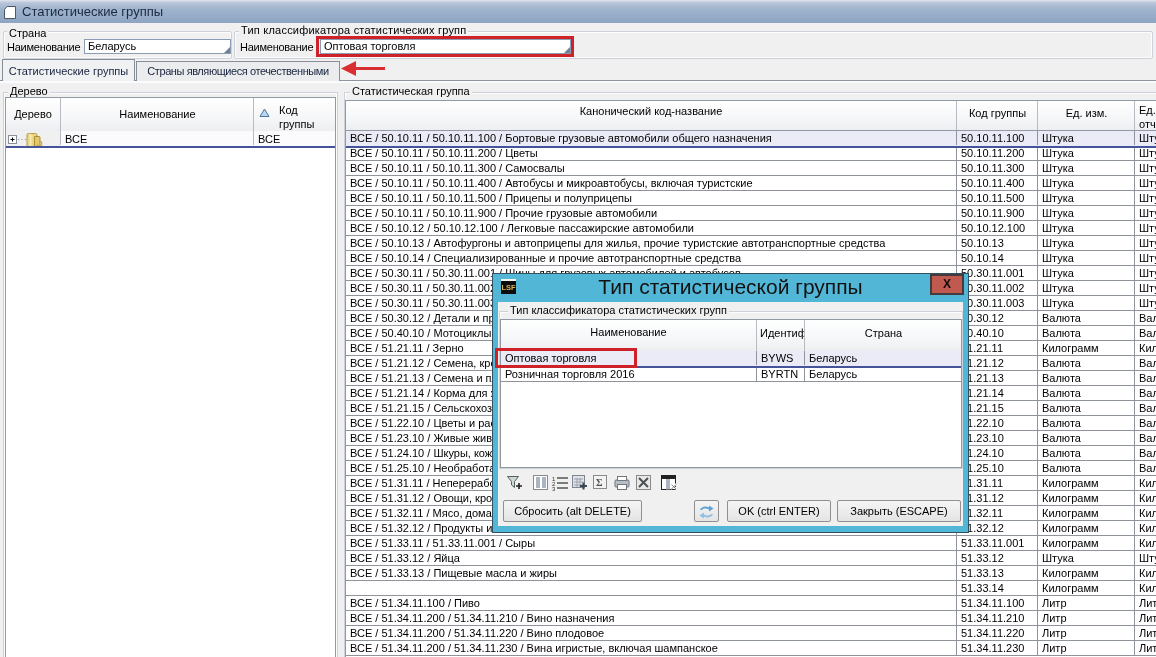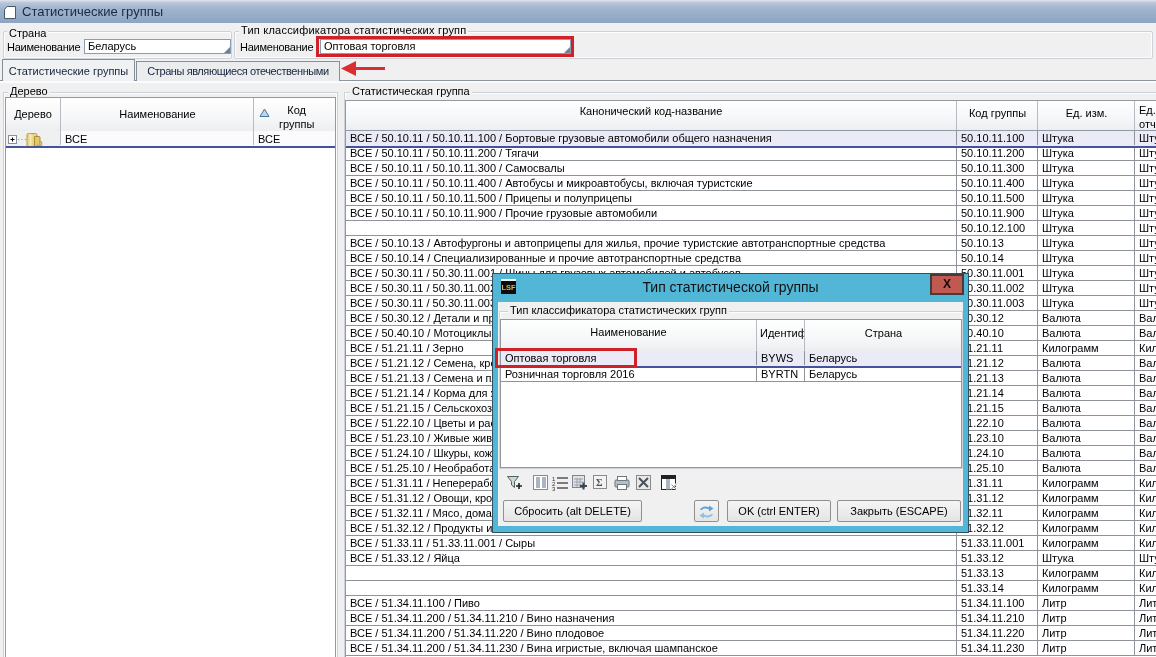--- a/index.html
+++ b/index.html
@@ -26,21 +26,21 @@
 .r .c{position:absolute;top:0;height:14px;line-height:14px;font-size:11px;white-space:nowrap;overflow:hidden;padding-left:4px;box-sizing:border-box}
 .r.sel{background:#eaebf7;border-bottom:2px solid #45539a;height:17px;z-index:2}
 
 .c1{left:0;width:610px}
 .c2{left:610px;width:81px;border-left:1px solid #8f949b}
 .c3{left:691px;width:97px;border-left:1px solid #8f949b}
 .c4{left:788px;width:100px;border-left:1px solid #8f949b}
 
 #modal{left:492px;top:273px;width:477px;height:260px;background:#52b7d7;border:1px solid #33505f;box-sizing:border-box}
 #modal .title{position:absolute;left:0;top:0;width:100%;height:25px;text-align:center;
-  font-size:14px;color:#111;line-height:26px}
+  font-size:21px;color:#111;line-height:26px}
 #mbody{position:absolute;left:5px;top:28px;right:5px;bottom:6px;background:#f0f0f0}
 #xbtn{position:absolute;left:437px;top:0px;width:34px;height:21px;background:#c05a50;border:2px solid #443c3c;
   box-sizing:border-box;color:#150a0a;font-weight:bold;font-size:12px;text-align:center;line-height:16px}
 .btn{position:absolute;height:22px;background:linear-gradient(180deg,#f5f5f5,#e4e4e4);border:1px solid #909090;
   border-radius:2px;font-size:11px;text-align:center;color:#000;box-sizing:border-box}
 
 .red{position:absolute;border:3px solid #cf2128;background:transparent;z-index:6}
 </style></head>
 <body>
 
@@ -70,21 +70,21 @@
 <svg class="abs" style="left:341px;top:60px;z-index:4" width="46" height="17" viewBox="0 0 46 17">
   <path d="M0 8.5 L15 1 L15 7 L44 7 L44 10 L15 10 L15 16 Z" fill="#d92f32"></path>
 </svg>
 
 <div class="abs gb" style="left:3px;top:92px;width:333px;height:565px;border-radius:0"></div>
 <div class="abs" style="left:8px;top:85px;background:#f0f0f0;padding:0 2px;z-index:2">Дерево</div>
 <div class="abs tblborder" style="left:5px;top:97px;width:329px;height:560px;border-color:#9199a3">
   <div class="hdr" style="left:0;top:0;width:329px;height:33px;border-bottom:1px solid #9199a3">
     <div class="hc" style="left:0;top:0;width:54px;height:33px;line-height:33px">Дерево</div>
     <div class="hc" style="left:54px;top:0;width:193px;border-left:1px solid #b7bcc3;height:33px;line-height:33px">Наименование</div>
-    <div class="hc" style="left:247px;top:0;width:81px;border-left:1px solid #b7bcc3;height:33px;text-align:center">
+    <div class="hc" style="left:247px;top:0;width:81px;border-left:1px solid #b7bcc3;height:33px;text-align:left">
       <svg width="11" height="10" viewBox="0 0 11 10" style="position:absolute;left:5px;top:10px">
         <path d="M5.5 1 L10 8.5 L1 8.5 Z" fill="#b9d5ef" stroke="#4a769e" stroke-width="1"></path>
       </svg>
       <div style="position:absolute;left:25px;top:5px;line-height:14px">Код<br>группы</div>
     </div>
   </div>
   <div class="r sel" style="top:33px;border-bottom:2px solid #45539a;background:#fbfbfe">
     <div class="c" style="left:0;width:54px;background:#f0f0f0;height:15px">
       <svg width="44" height="17" viewBox="0 0 44 17" style="position:absolute;left:2px;top:0">
         <rect x="0.5" y="4.5" width="8" height="8" fill="#fdfdfd" stroke="#8a9099" stroke-width="1"></rect>
@@ -112,21 +112,21 @@
       <div style="position:absolute;left:4px;top:2px;line-height:14px">Ед.<br>отчетности</div>
     </div>
   </div>
 <div class="r sel" style="top:30px">
       <div class="c c1">ВСЕ / 50.10.11 / 50.10.11.100 / Бортовые грузовые автомобили общего назначения</div>
       <div class="c c2">50.10.11.100</div>
       <div class="c c3">Штука</div>
       <div class="c c4">Штука</div>
     </div>
 <div class="r" style="top:45px">
-      <div class="c c1">ВСЕ / 50.10.11 / 50.10.11.200 / Тягачи</div>
+      <div class="c c1">ВСЕ / 50.10.11 / 50.10.11.200 / Цветы</div>
       <div class="c c2">50.10.11.200</div>
       <div class="c c3">Штука</div>
       <div class="c c4">Штука</div>
     </div>
 <div class="r" style="top:60px">
       <div class="c c1">ВСЕ / 50.10.11 / 50.10.11.300 / Самосвалы</div>
       <div class="c c2">50.10.11.300</div>
       <div class="c c3">Штука</div>
       <div class="c c4">Штука</div>
     </div>
@@ -142,20 +142,21 @@
       <div class="c c3">Штука</div>
       <div class="c c4">Штука</div>
     </div>
 <div class="r" style="top:105px">
       <div class="c c1">ВСЕ / 50.10.11 / 50.10.11.900 / Прочие грузовые автомобили</div>
       <div class="c c2">50.10.11.900</div>
       <div class="c c3">Штука</div>
       <div class="c c4">Штука</div>
     </div>
 <div class="r" style="top:120px">
+      <div class="c c1">ВСЕ / 50.10.12 / 50.10.12.100 / Легковые пассажирские автомобили</div>
       <div class="c c2">50.10.12.100</div>
       <div class="c c3">Штука</div>
       <div class="c c4">Штука</div>
     </div>
 <div class="r" style="top:135px">
       <div class="c c1">ВСЕ / 50.10.13 / Автофургоны и автоприцепы для жилья, прочие туристские автотранспортные средства</div>
       <div class="c c2">50.10.13</div>
       <div class="c c3">Штука</div>
       <div class="c c4">Штука</div>
     </div>
@@ -279,20 +280,21 @@
       <div class="c c3">Килограмм</div>
       <div class="c c4">Килограмм</div>
     </div>
 <div class="r" style="top:450px">
       <div class="c c1">ВСЕ / 51.33.12 / Яйца</div>
       <div class="c c2">51.33.12</div>
       <div class="c c3">Штука</div>
       <div class="c c4">Штука</div>
     </div>
 <div class="r" style="top:465px">
+      <div class="c c1">ВСЕ / 51.33.13 / Пищевые масла и жиры</div>
       <div class="c c2">51.33.13</div>
       <div class="c c3">Килограмм</div>
       <div class="c c4">Килограмм</div>
     </div>
 <div class="r" style="top:480px">
       <div class="c c2">51.33.14</div>
       <div class="c c3">Килограмм</div>
       <div class="c c4">Килограмм</div>
     </div>
 <div class="r" style="top:495px">

